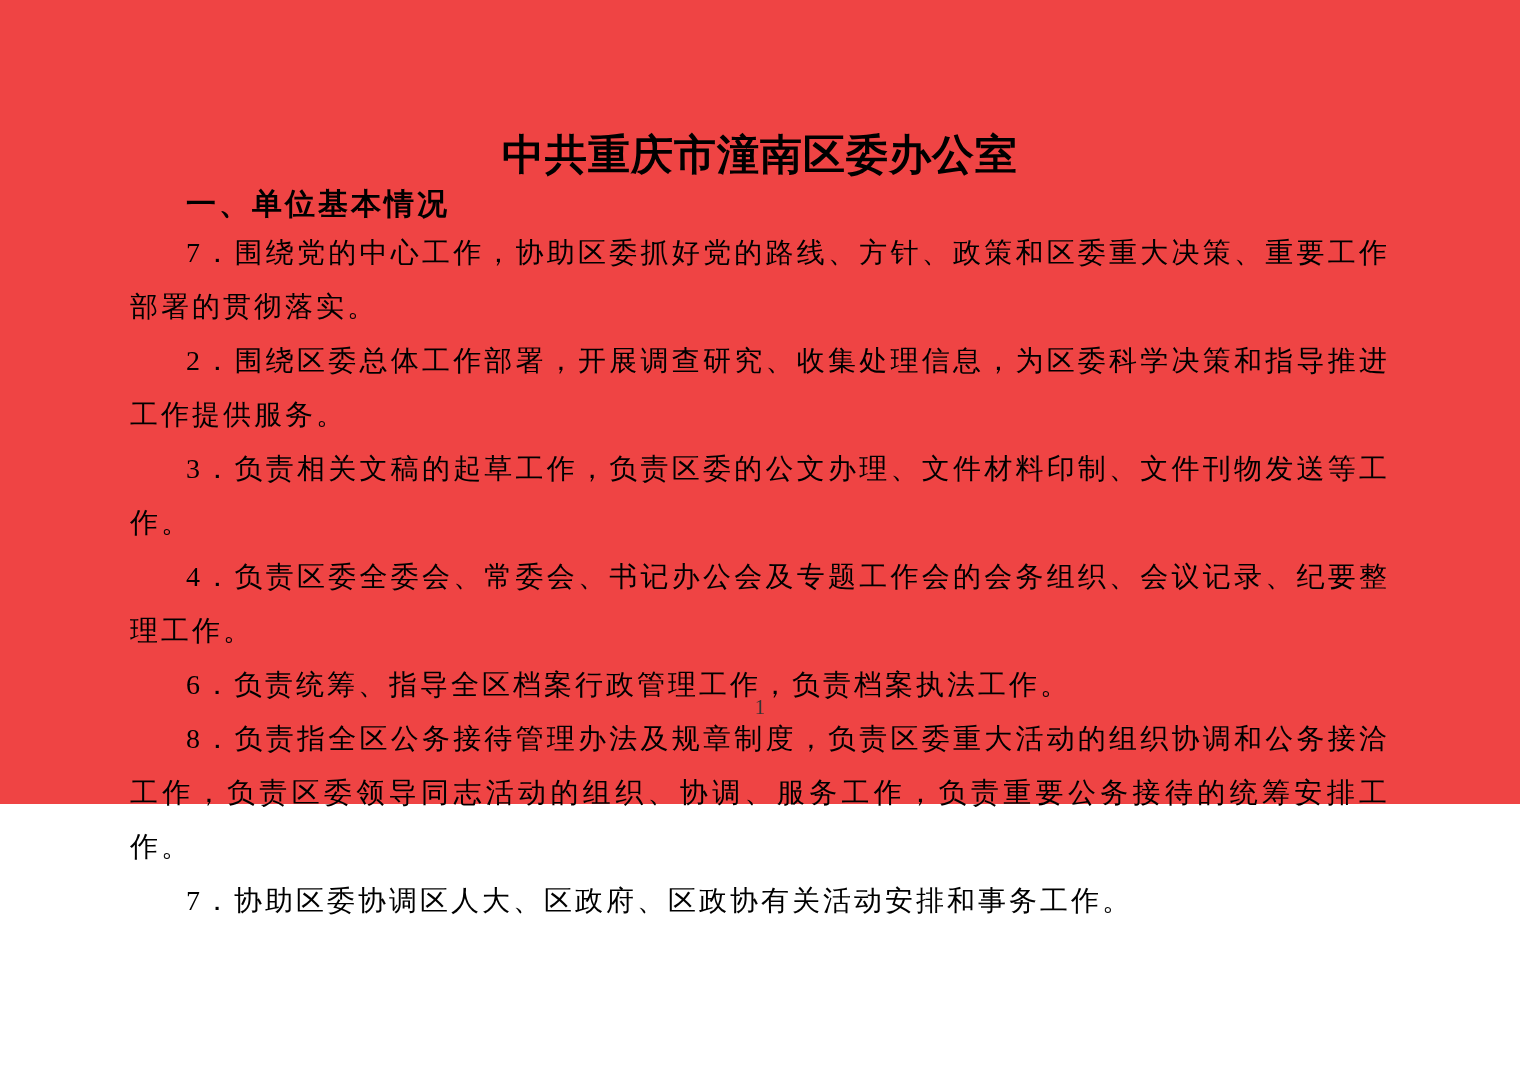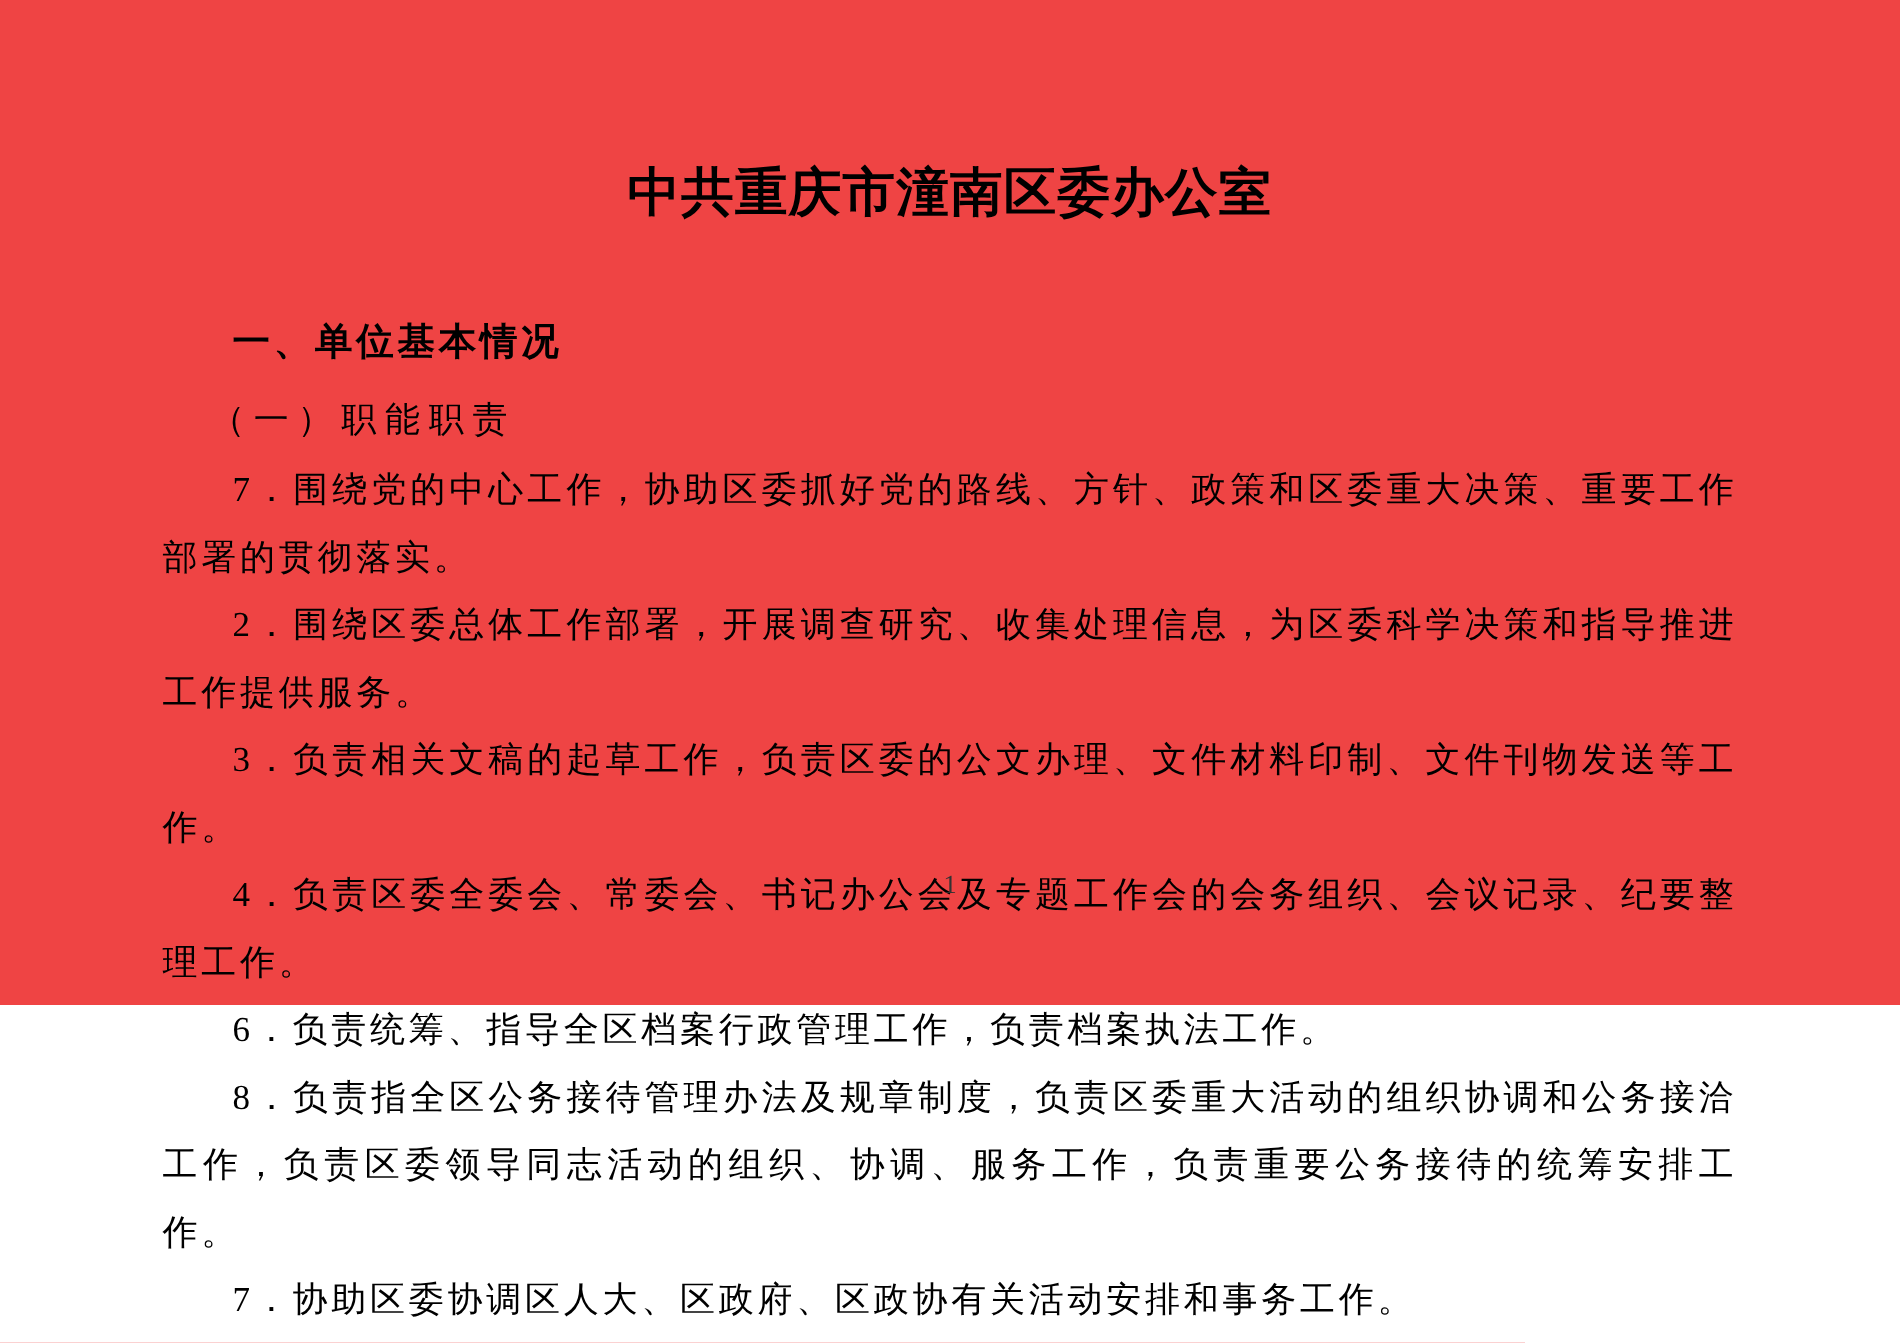--- a/index.html
+++ b/index.html
@@ -25,21 +25,20 @@
     font-size: 42px;
     line-height: 58px;
     letter-spacing: 1px;
     color: #000000;
   }
   .content {
     margin: 0 130px;
     width: 1260px;
   }
   .section-heading {
-    margin-top: 70px;
     padding-left: 56px;
     font-family: "Liberation Sans", "DejaVu Sans", sans-serif;
     font-weight: bold;
     font-size: 30px;
     line-height: 40px;
     letter-spacing: 3px;
     color: #000000;
   }
   .subsection-heading {
     margin-top: 16px;
@@ -80,21 +79,20 @@
 <div class="page">
 
   <div class="title-block">
     <div>中共重庆市潼南区委办公室</div>
   </div>
 
   <div class="content">
 
     <div class="section-heading">一、单位基本情况</div>
 
-    <div class="subsection-heading">（一）职能职责</div>
 
     <div class="body-text">
       <p class="body-para">7．围绕党的中心工作，协助区委抓好党的路线、方针、政策和区委重大决策、重要工作部署的贯彻落实。</p>
       <p class="body-para">2．围绕区委总体工作部署，开展调查研究、收集处理信息，为区委科学决策和指导推进工作提供服务。</p>
       <p class="body-para">3．负责相关文稿的起草工作，负责区委的公文办理、文件材料印制、文件刊物发送等工作。</p>
       <p class="body-para">4．负责区委全委会、常委会、书记办公会及专题工作会的会务组织、会议记录、纪要整理工作。</p>
       <p class="body-para">6．负责统筹、指导全区档案行政管理工作，负责档案执法工作。</p>
       <p class="body-para">8．负责指全区公务接待管理办法及规章制度，负责区委重大活动的组织协调和公务接洽工作，负责区委领导同志活动的组织、协调、服务工作，负责重要公务接待的统筹安排工作。</p>
       <p class="body-para">7．协助区委协调区人大、区政府、区政协有关活动安排和事务工作。</p>
     </div>

